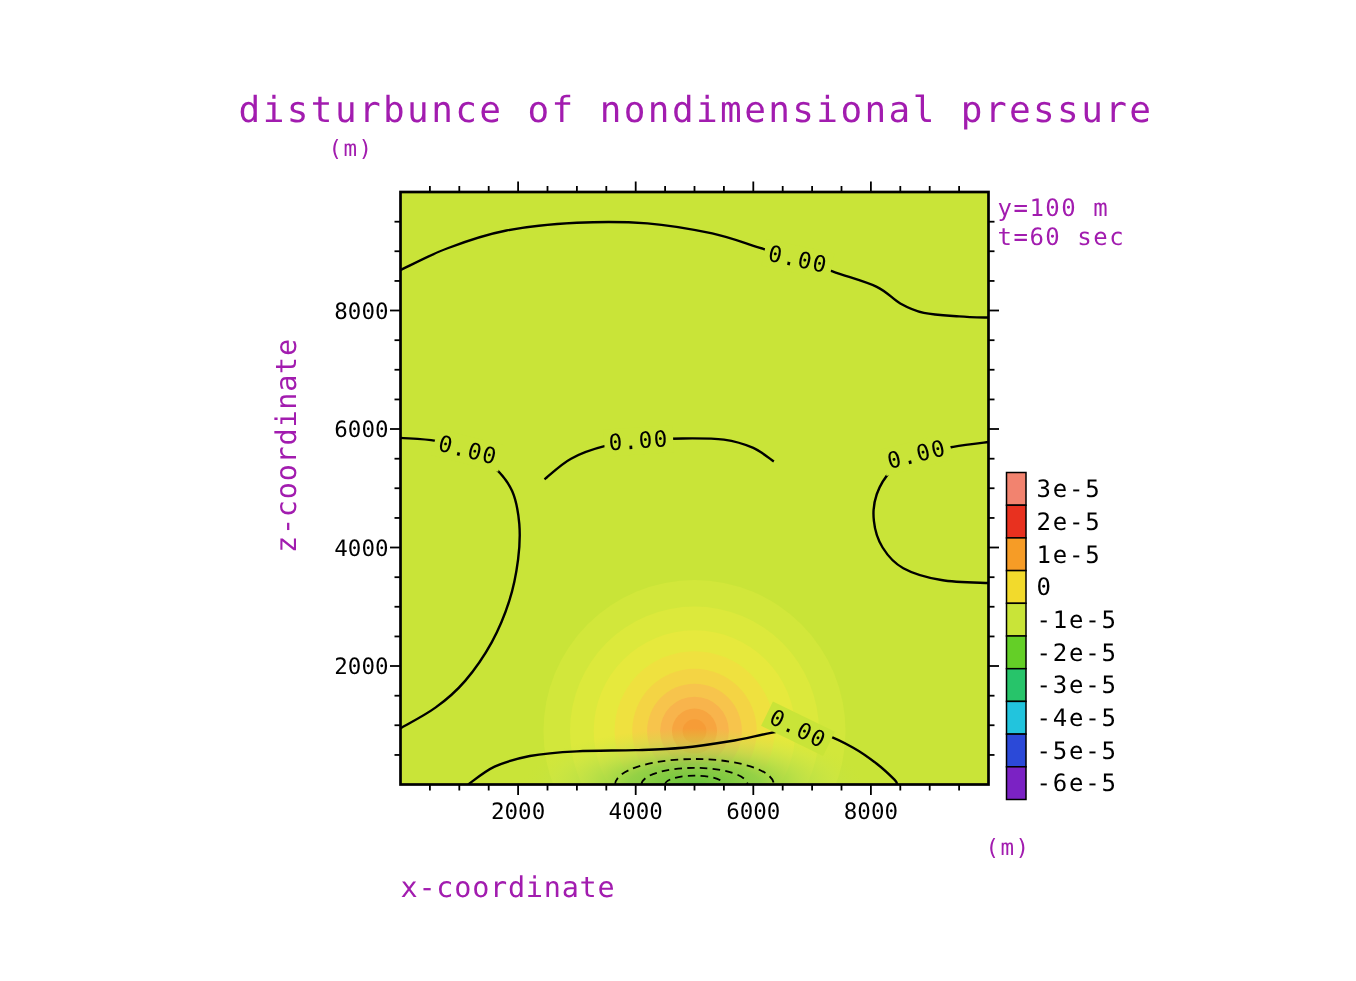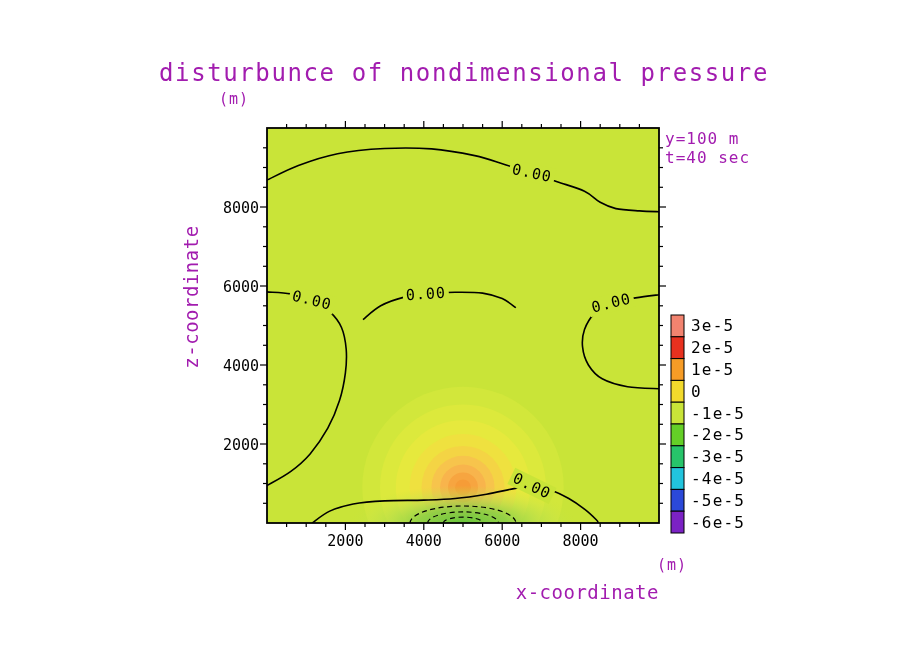--- a/index.html
+++ b/index.html
@@ -9,21 +9,21 @@
   .title{position:absolute;left:0;top:59px;width:904px;text-align:center;
          font-size:24px;letter-spacing:1.6px;white-space:nowrap;}
   .y-unit{position:absolute;left:207px;top:90px;font-size:15px;letter-spacing:1px;}
   .z-label{position:absolute;left:179px;top:297px;
            transform:translate(-50%,-50%) rotate(-90deg);
            font-size:19px;letter-spacing:.5px;white-space:nowrap;}
   .ann{position:absolute;left:653px;font-size:16px;letter-spacing:1px;white-space:nowrap;}
   .ann1{top:129px;}
   .ann2{top:148px;}
   .x-unit{position:absolute;left:645px;top:556px;font-size:15px;letter-spacing:1px;}
-  .x-label{position:absolute;left:255px;top:581px;width:392px;text-align:right;
+  .x-label{position:absolute;left:255px;top:581px;width:392px;text-align:left;
            font-size:19px;letter-spacing:.5px;}
   .footer{position:absolute;left:0;top:626px;width:904px;text-align:center;
           font-size:16px;letter-spacing:1.4px;white-space:nowrap;}
 </style>
 </head>
 <body>
 
 <div class="figure">
   <div class="title">disturbunce of nondimensional pressure</div>
   <div class="y-unit">(m)</div>
@@ -192,16 +192,16 @@
         <rect x="659" y="467.6" width="13" height="21.8" fill="#22c4dd" stroke="#000" stroke-width="1"></rect>
         <text x="679" y="484.0" font-size="16" letter-spacing="1.2" fill="#000">-4e-5</text>
         <rect x="659" y="489.4" width="13" height="21.8" fill="#2b49d8" stroke="#000" stroke-width="1"></rect>
         <text x="679" y="505.8" font-size="16" letter-spacing="1.2" fill="#000">-5e-5</text>
         <rect x="659" y="511.2" width="13" height="21.8" fill="#7b22c4" stroke="#000" stroke-width="1"></rect>
         <text x="679" y="527.6" font-size="16" letter-spacing="1.2" fill="#000">-6e-5</text>
       </g>
     </svg>
 
   <div class="ann ann1">y=100 m</div>
-  <div class="ann ann2">t=40 sec</div>
+  <div class="ann ann2">t=60 sec</div>
   <div class="x-unit">(m)</div>
   <div class="x-label">x-coordinate</div>
 </div>
 
 </body></html>

